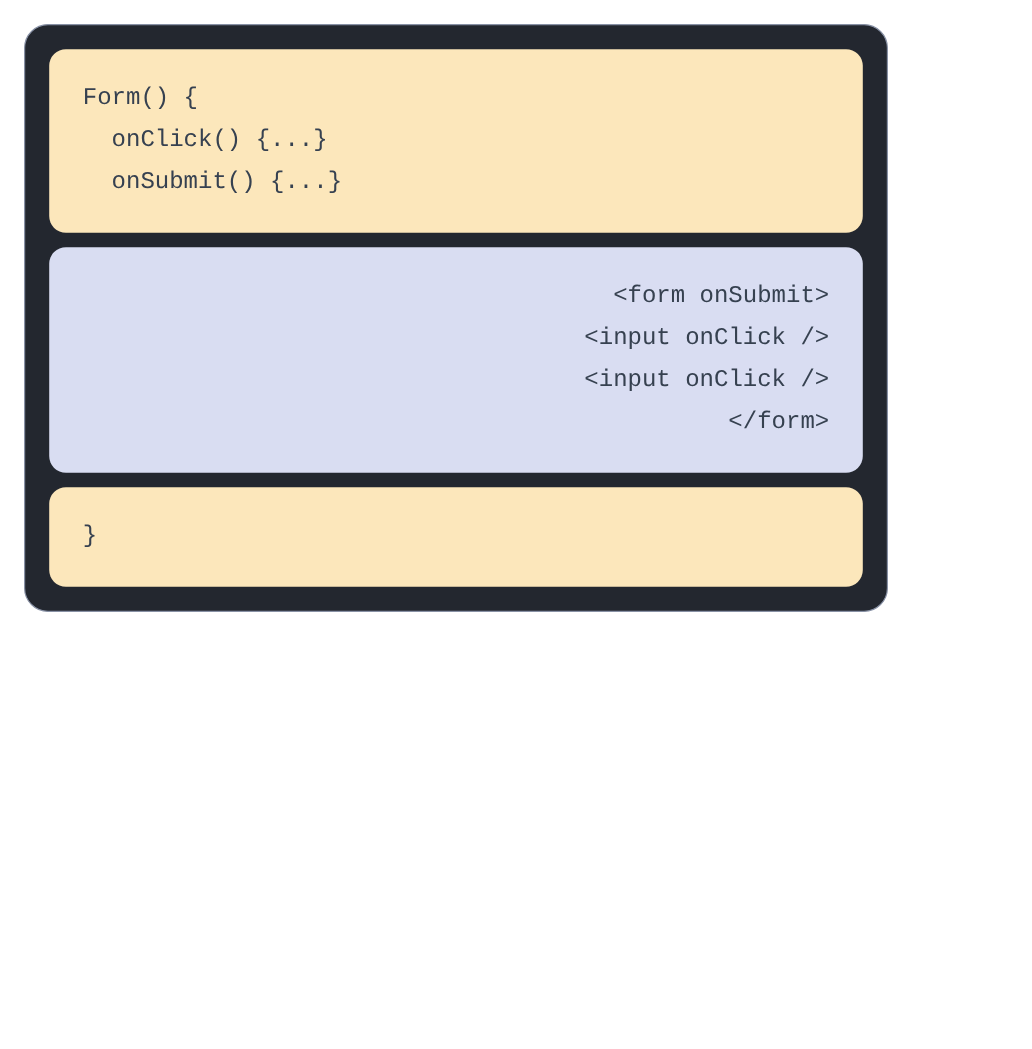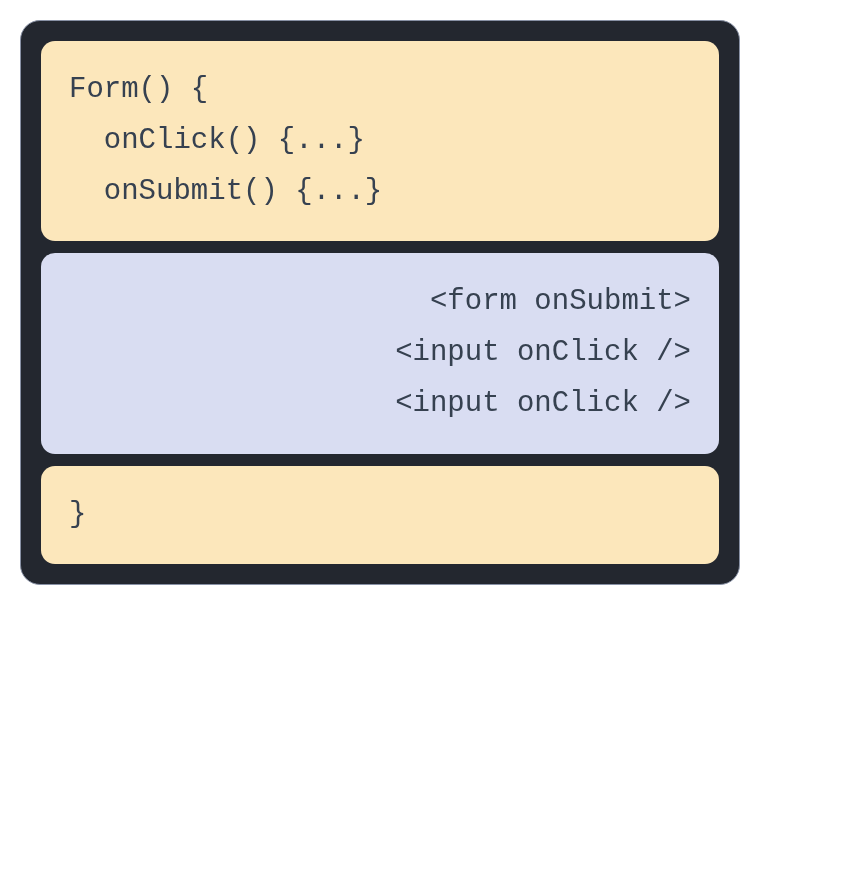--- a/index.html
+++ b/index.html
@@ -18,21 +18,21 @@
       border: 1px solid #8891a5;
       border-radius: 20px;
       padding: 20px;
       display: flex;
       flex-direction: column;
       gap: 12px;
     }
     .code-block {
       border-radius: 14px;
       padding: 24px 28px;
-      font-size: 29px;
+      font-size: 20px;
       line-height: 1.75;
       color: #364150;
       font-weight: 400;
     }
     .block-orange {
       background: #fce7bb;
     }
     .block-blue {
       background: #d9ddf2;
       text-align: right;
@@ -48,17 +48,18 @@
 <div class="container">
   <div class="code-block block-orange">
     <span class="code-line">Form() {</span>
     <span class="code-line">  onClick() {...}</span>
     <span class="code-line">  onSubmit() {...}</span>
   </div>
   <div class="code-block block-blue">
     <span class="code-line">  &lt;form onSubmit&gt;</span>
     <span class="code-line">    &lt;input onClick /&gt;</span>
     <span class="code-line">    &lt;input onClick /&gt;</span>
+    <span class="code-line">  &lt;/form&gt;</span>
   </div>
   <div class="code-block block-orange">
     <span class="code-line">}</span>
   </div>
 </div>
 
 </body></html>

